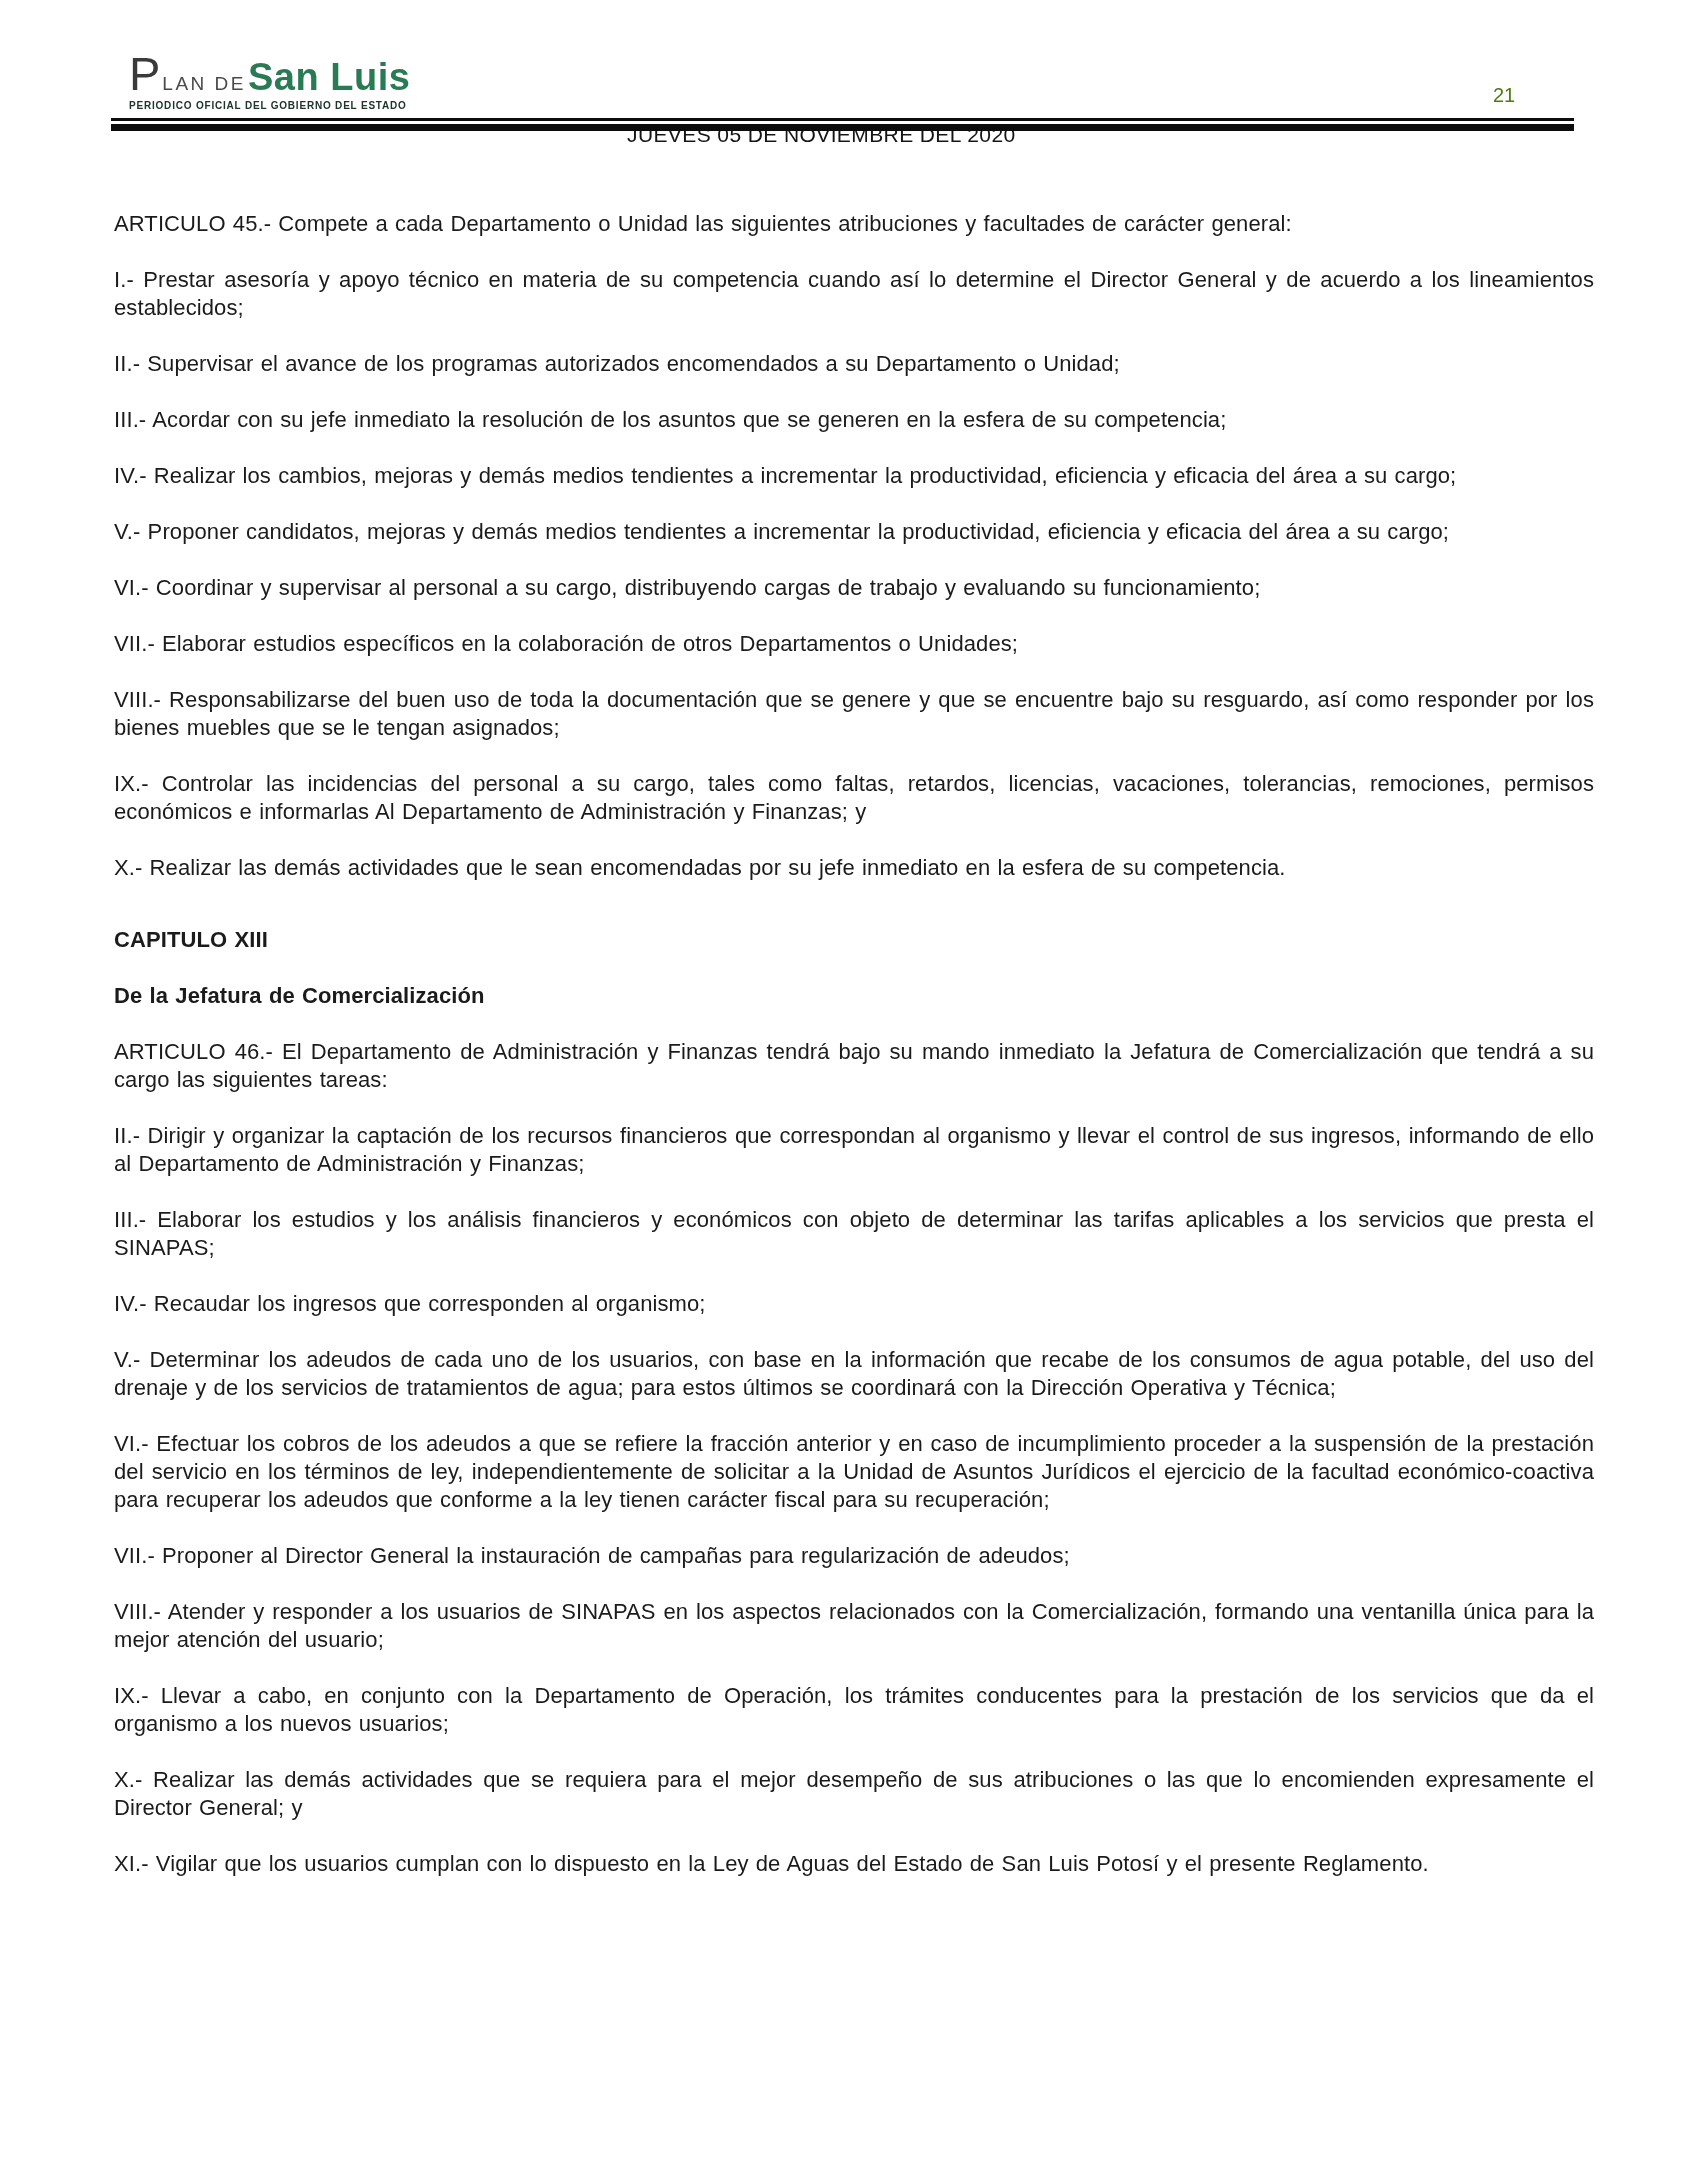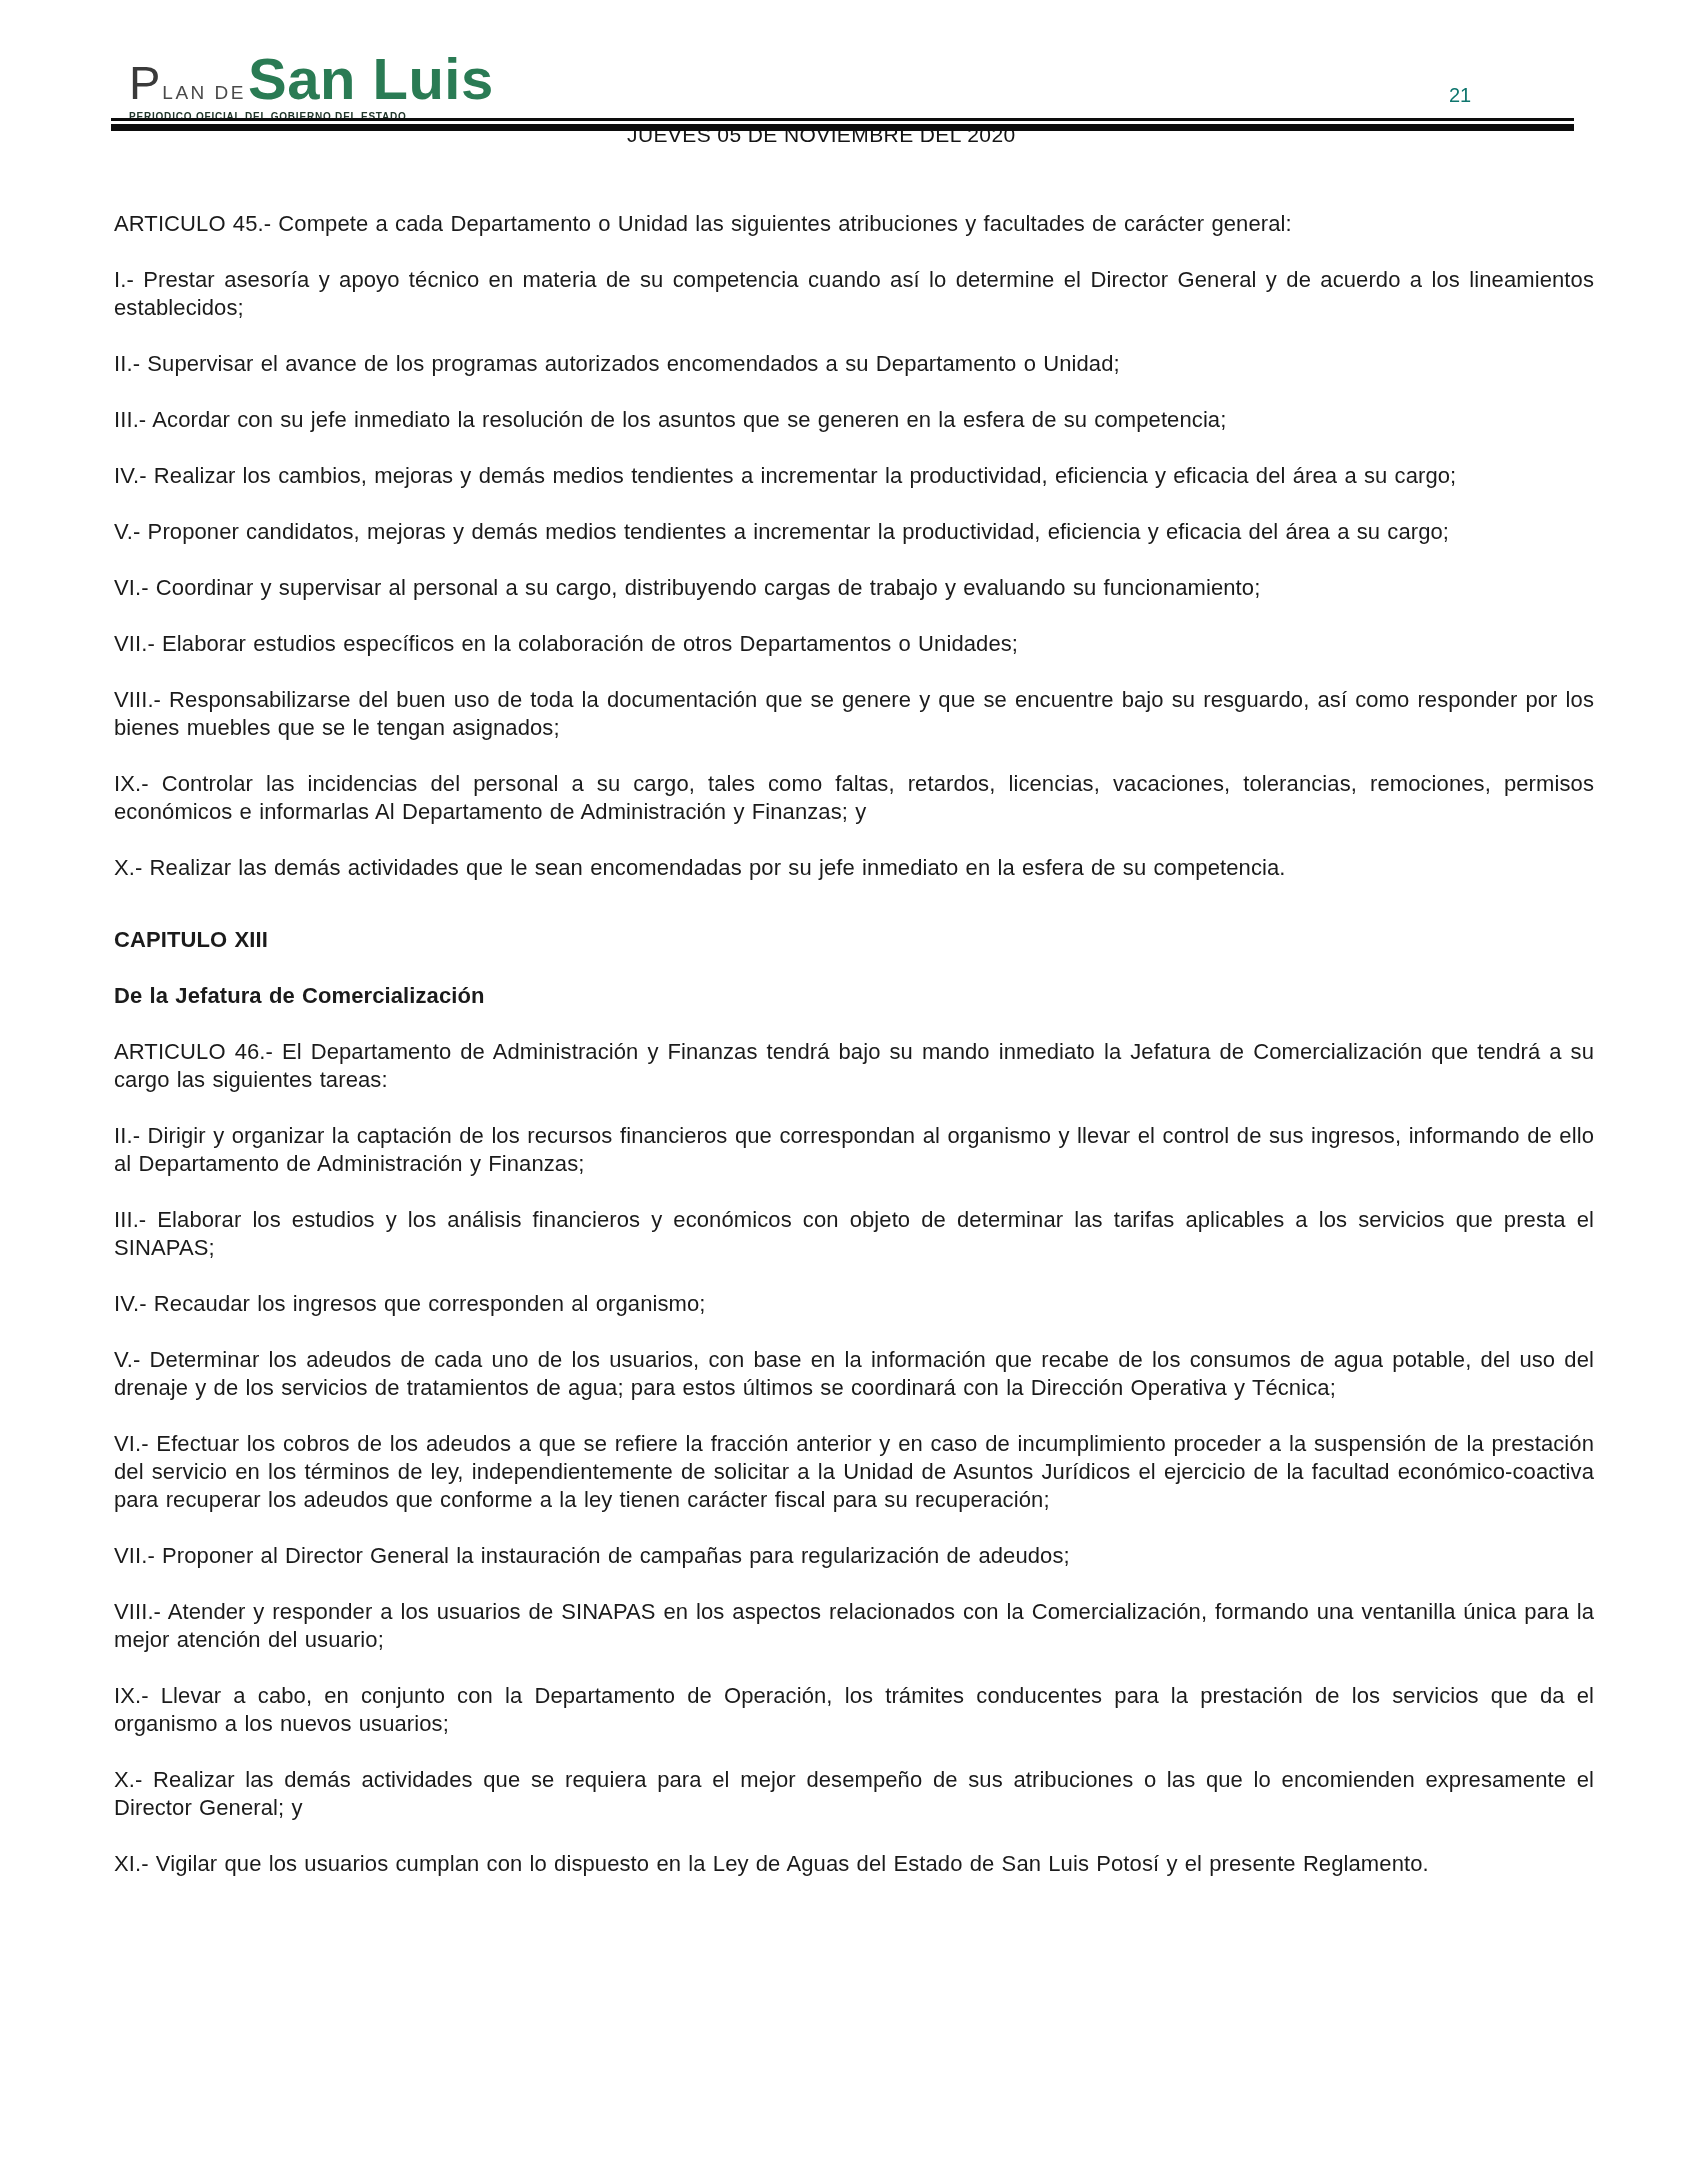--- a/index.html
+++ b/index.html
@@ -29,21 +29,21 @@
   }
   .logo-lande {
     font-size: 19px;
     font-weight: 400;
     color: #4a4a4a;
     letter-spacing: 2.5px;
     margin-left: 2px;
     margin-right: 2px;
   }
   .logo-sanluis {
-    font-size: 58px;
+    font-size: 38px;
     font-weight: 700;
     color: #2a7b54;
     letter-spacing: 0.5px;
   }
   .logo-sub {
     font-size: 10px;
     font-weight: 700;
     color: #20352a;
     letter-spacing: 0.8px;
     margin-top: 3px;
@@ -54,24 +54,24 @@
     left: 627px;
     top: 83px;
     font-size: 21px;
     color: #151515;
     letter-spacing: 0.4px;
     white-space: nowrap;
     margin-top: 40px;
   }
   .header-page {
     position: absolute;
-    left: 1449px;
+    left: 1493px;
     top: 84px;
     font-size: 20px;
-    color: #0f766e;
+    color: #4d7c0f;
   }
 
   .header-rules {
     position: absolute;
     left: 111px;
     top: 118px;
     width: 1463px;
   }
   .rule-thin  { height: 3px; background: #0d0d0d; }
   .rule-gap   { height: 3px; background: transparent; }

